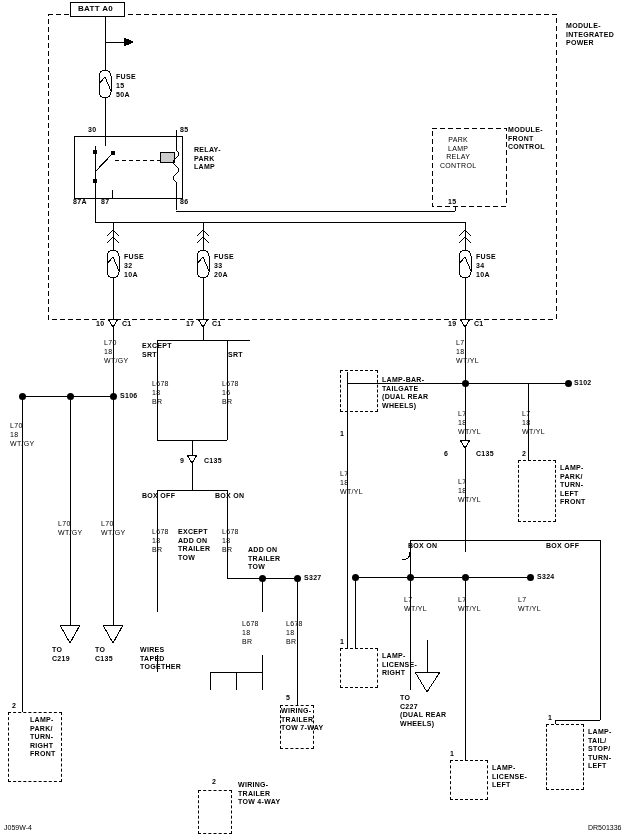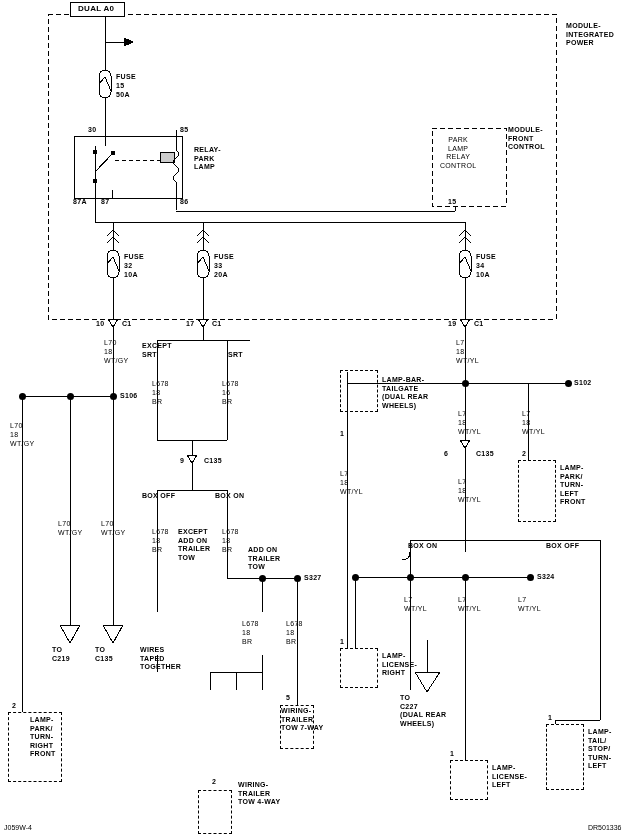--- a/index.html
+++ b/index.html
@@ -203,21 +203,21 @@
 
   <div class="dash" style="left:8px;top:712px;width:54px;height:70px;"></div>
   <div class="dash" style="left:198px;top:790px;width:34px;height:44px;"></div>
   <div class="dash" style="left:280px;top:705px;width:34px;height:44px;"></div>
   <div class="dash" style="left:340px;top:370px;width:38px;height:42px;"></div>
   <div class="dash" style="left:518px;top:460px;width:38px;height:62px;"></div>
   <div class="dash" style="left:340px;top:648px;width:38px;height:40px;"></div>
   <div class="dash" style="left:450px;top:760px;width:38px;height:40px;"></div>
   <div class="dash" style="left:546px;top:724px;width:38px;height:66px;"></div>
 
-  <div class="lbl" style="left:78px;top:5px;font-size:8px;">DUAL A0</div>
+  <div class="lbl" style="left:78px;top:5px;font-size:8px;">BATT A0</div>
 
   <div class="lbl" style="left:566px;top:22px;">MODULE-
 INTEGRATED
 POWER</div>
   <div class="lbl" style="left:508px;top:126px;">MODULE-
 FRONT
 CONTROL</div>
   <div class="lbl n" style="left:440px;top:136px;text-align:center;">PARK
 LAMP
 RELAY

